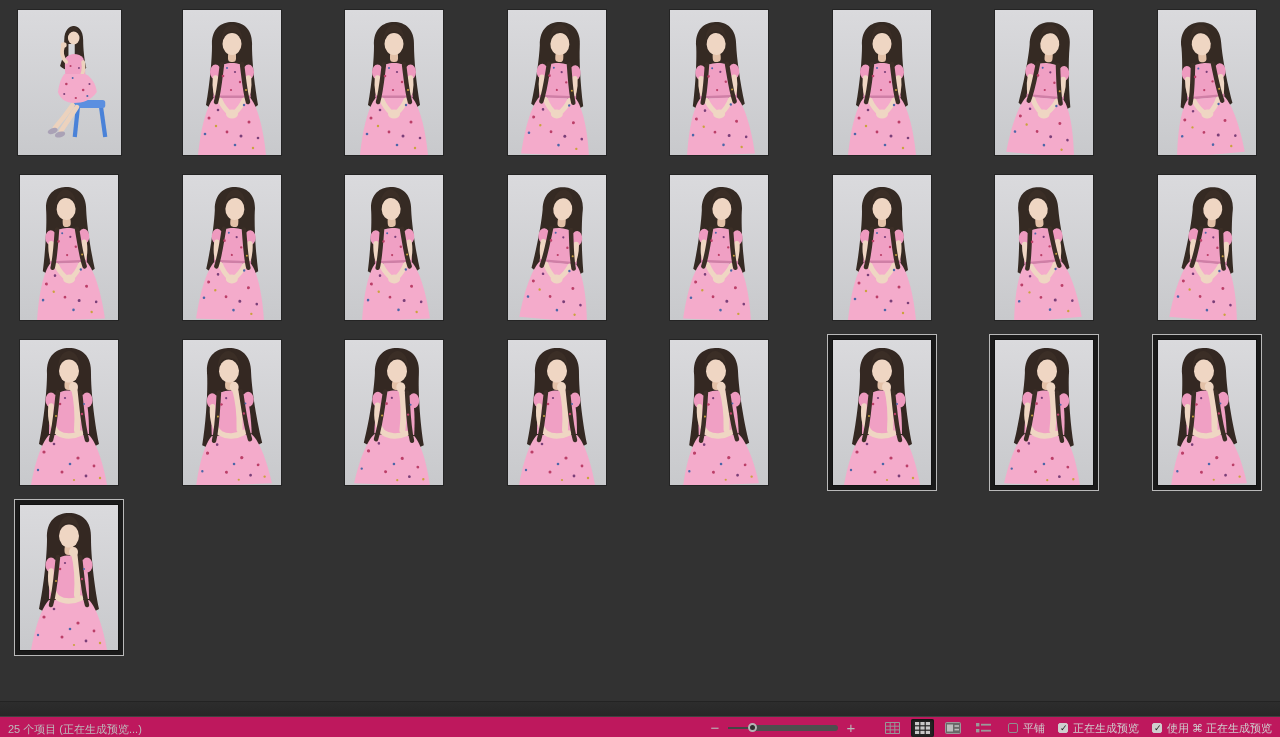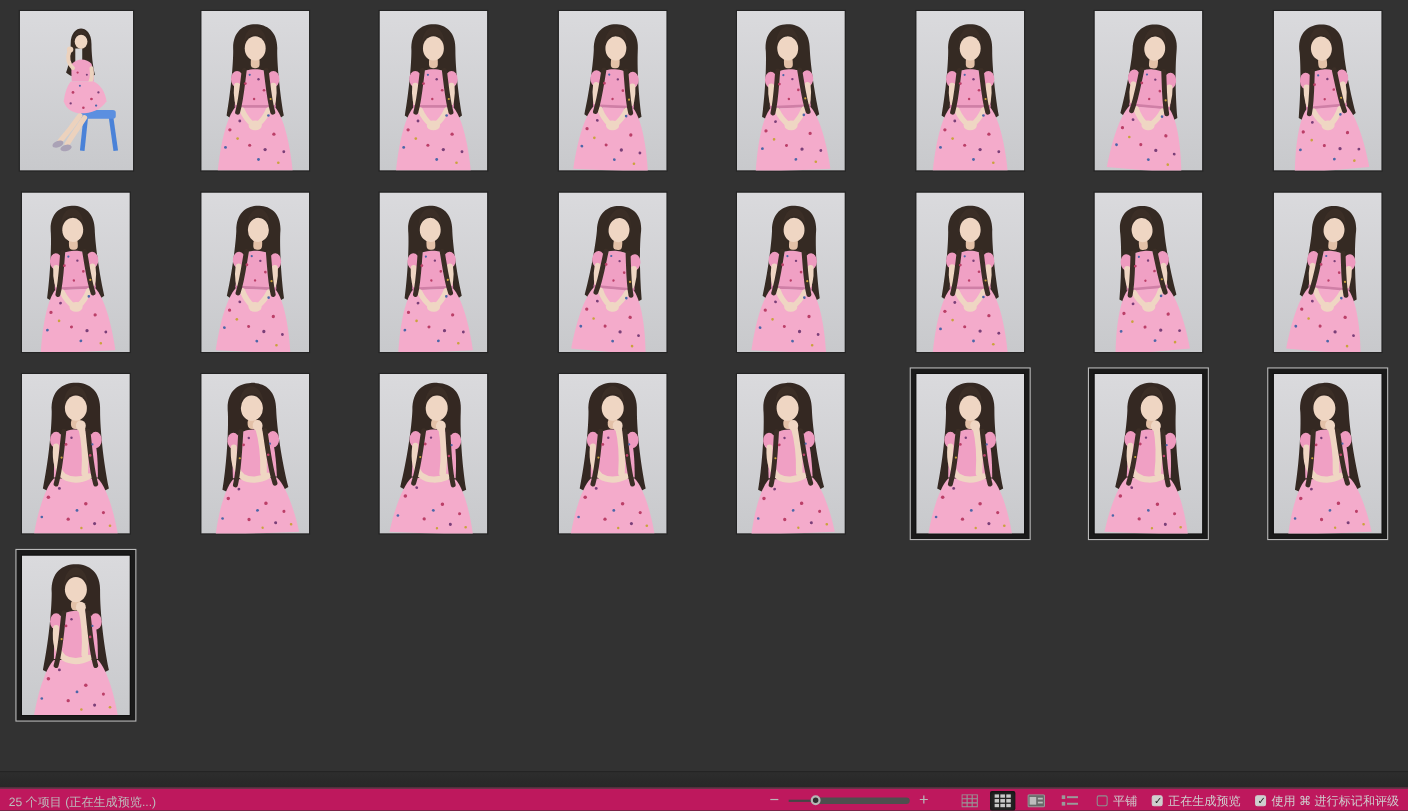--- a/index.html
+++ b/index.html
@@ -444,16 +444,16 @@
       <span>平铺</span>
     </label>
 
     <label class="cb checked">
       <span class="box"></span>
       <span>正在生成预览</span>
     </label>
 
     <label class="cb checked">
       <span class="box"></span>
-      <span>使用 ⌘ 进行标记和评级</span>
+      <span>使用 ⌘ 正在生成预览</span>
     </label>
   </div>
 </div>
 
 </body></html>

